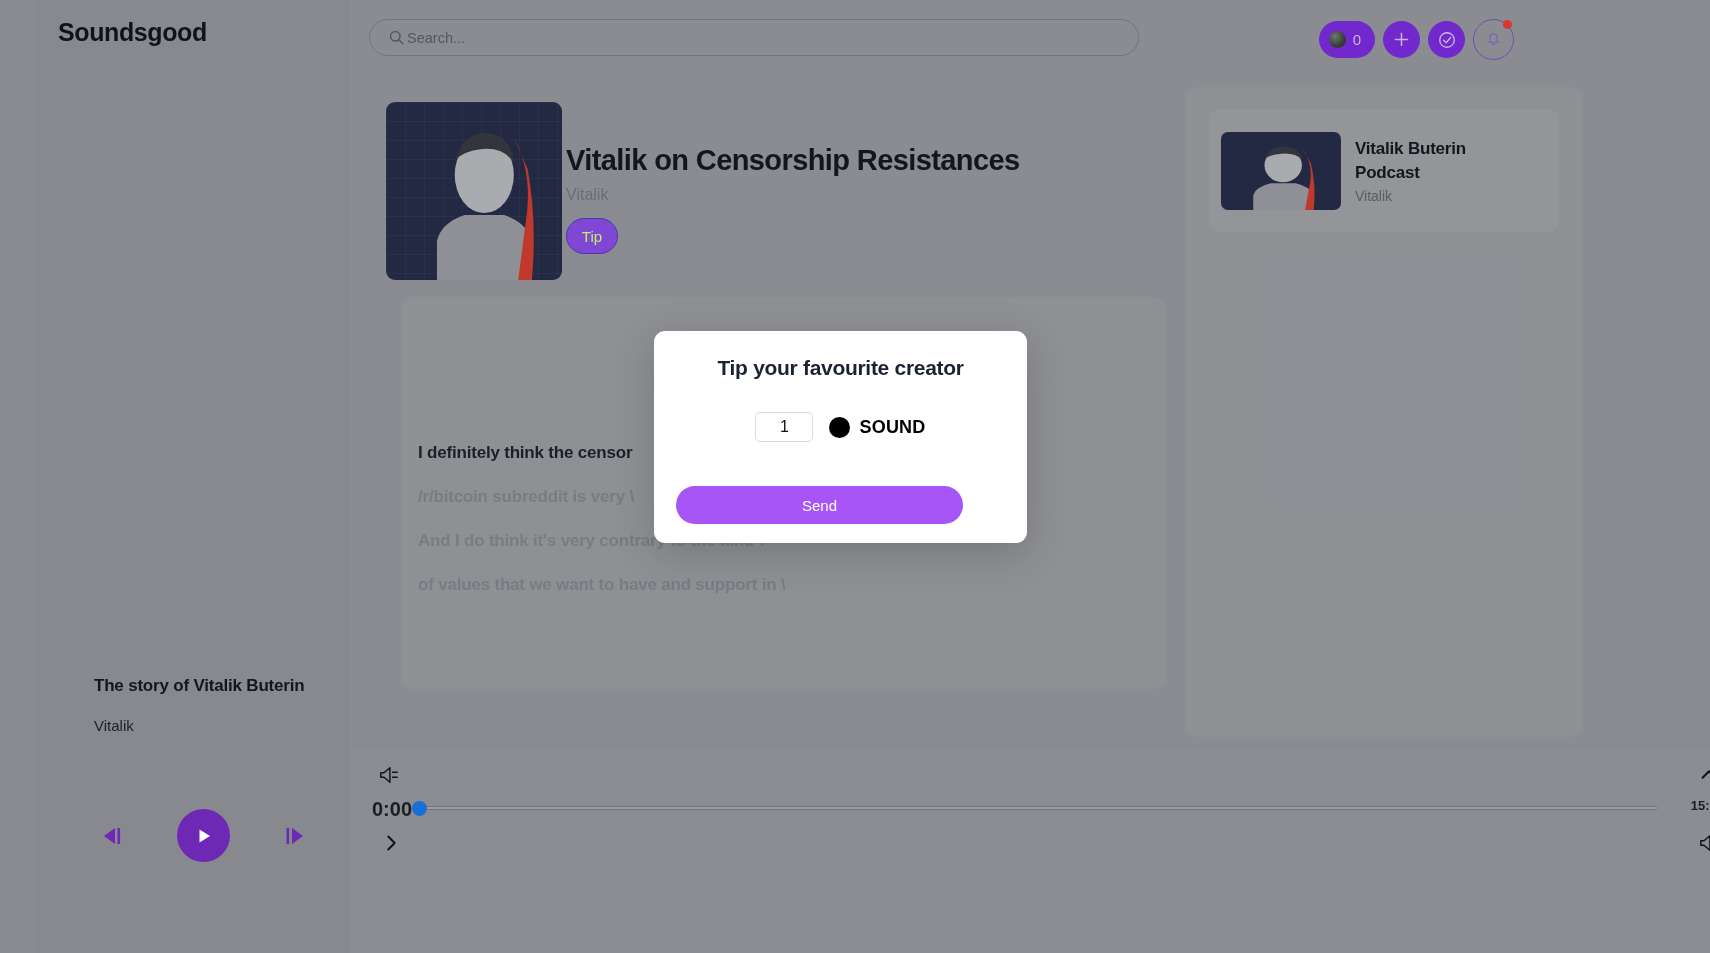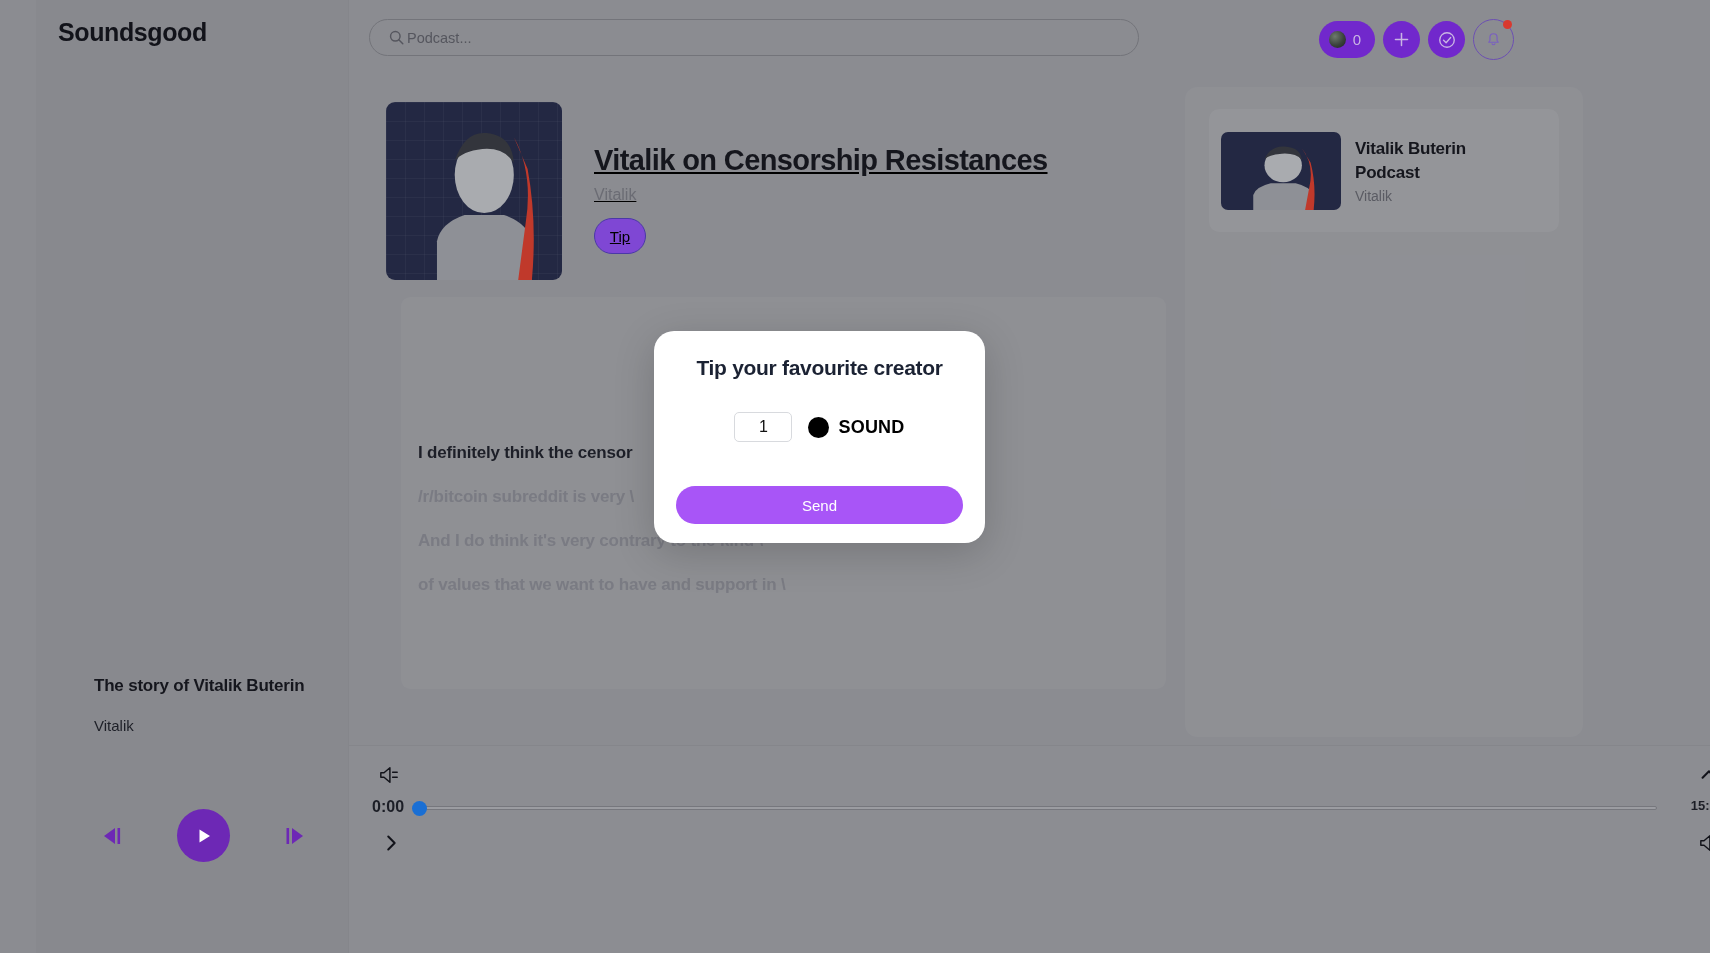--- a/index.html
+++ b/index.html
@@ -181,22 +181,21 @@
     position: absolute;
     left: 313px; top: 75px;
     width: 1397px;
     height: 878px;
   }
 
   #episode-header {
     position: absolute;
     left: 37px; top: 27px;
     display: flex;
-    gap: 32px;
-    text-decoration: underline;
+    gap: 4px;
   }
   .cover-art {
     width: 176px; height: 178px;
     border-radius: 9px;
     background: #232843;
     position: relative;
     overflow: hidden;
     flex: none;
   }
   .cover-art .grid-tex {
@@ -225,21 +224,21 @@
   }
   #tip-button {
     margin-top: 14px;
     width: 52px; height: 36px;
     border-radius: 18px;
     background: #7f47d4;
     border: 1.5px solid #4b39a6;
     display: flex;
     align-items: center;
     justify-content: center;
-    color: #000000;
+    color: #bef264;
     font-size: 15px;
     cursor: pointer;
   }
 
   #transcript-panel {
     position: absolute;
     left: 52px; top: 222px;
     width: 765px;
     height: 392px;
     background: rgba(255,255,255,0.035);
@@ -320,21 +319,21 @@
     cursor: pointer;
   }
   #collapse-btn {
     position: absolute; right: 22px; top: 14px;
     width: 30px; height: 30px;
     display: flex; align-items: center; justify-content: center;
     cursor: pointer;
   }
   #time-current {
     position: absolute; left: 23px; top: 52px;
-    font-size: 16px; font-weight: 700; color: #1c1e26;
+    font-size: 20px; font-weight: 700; color: #1c1e26;
   }
   #time-total {
     position: absolute; right: 22px; top: 52px;
     font-size: 13px; font-weight: 700; color: #1c1e26;
   }
   #seek-track {
     position: absolute;
     left: 68px; top: 60px;
     width: 1240px;
     height: 4px;
@@ -366,24 +365,24 @@
 
   
   #modal-overlay {
     position: absolute;
     inset: 0;
     background: rgba(125,126,132,0.0);
   }
   #tip-modal {
     position: absolute;
     left: 618px; top: 331px;
-    width: 331px;
+    width: 373px;
     height: 212px;
     background: #ffffff;
-    border-radius: 20px;
+    border-radius: 11px;
     box-shadow: 0 10px 40px rgba(0,0,0,0.18);
   }
   #modal-title {
     position: absolute;
     left: 0; right: 0; top: 25px;
     text-align: center;
     font-size: 21px;
     font-weight: 700;
     color: #1b2233;
     letter-spacing: -0.3px;
@@ -470,21 +469,21 @@
       </div>
     </div>
   </div>
 
   <div id="topbar">
     <div id="search-box">
       <svg width="17" height="17" viewBox="0 0 20 20">
         <circle cx="8.6" cy="8.6" r="5.6" fill="none" stroke="#55565e" stroke-width="1.7"></circle>
         <line x1="12.7" y1="12.7" x2="17.4" y2="17.4" stroke="#55565e" stroke-width="1.7" stroke-linecap="round"></line>
       </svg>
-      <span id="search-input-text">Podcast...</span>
+      <span id="search-input-text">Search...</span>
     </div>
 
     <div id="topbar-actions">
       <div class="pill-btn" id="token-badge">
         <span class="globe-dot"></span>
         <span id="token-count">0</span>
       </div>
 
       <div class="pill-btn">
         <svg width="17" height="17" viewBox="0 0 18 18">

